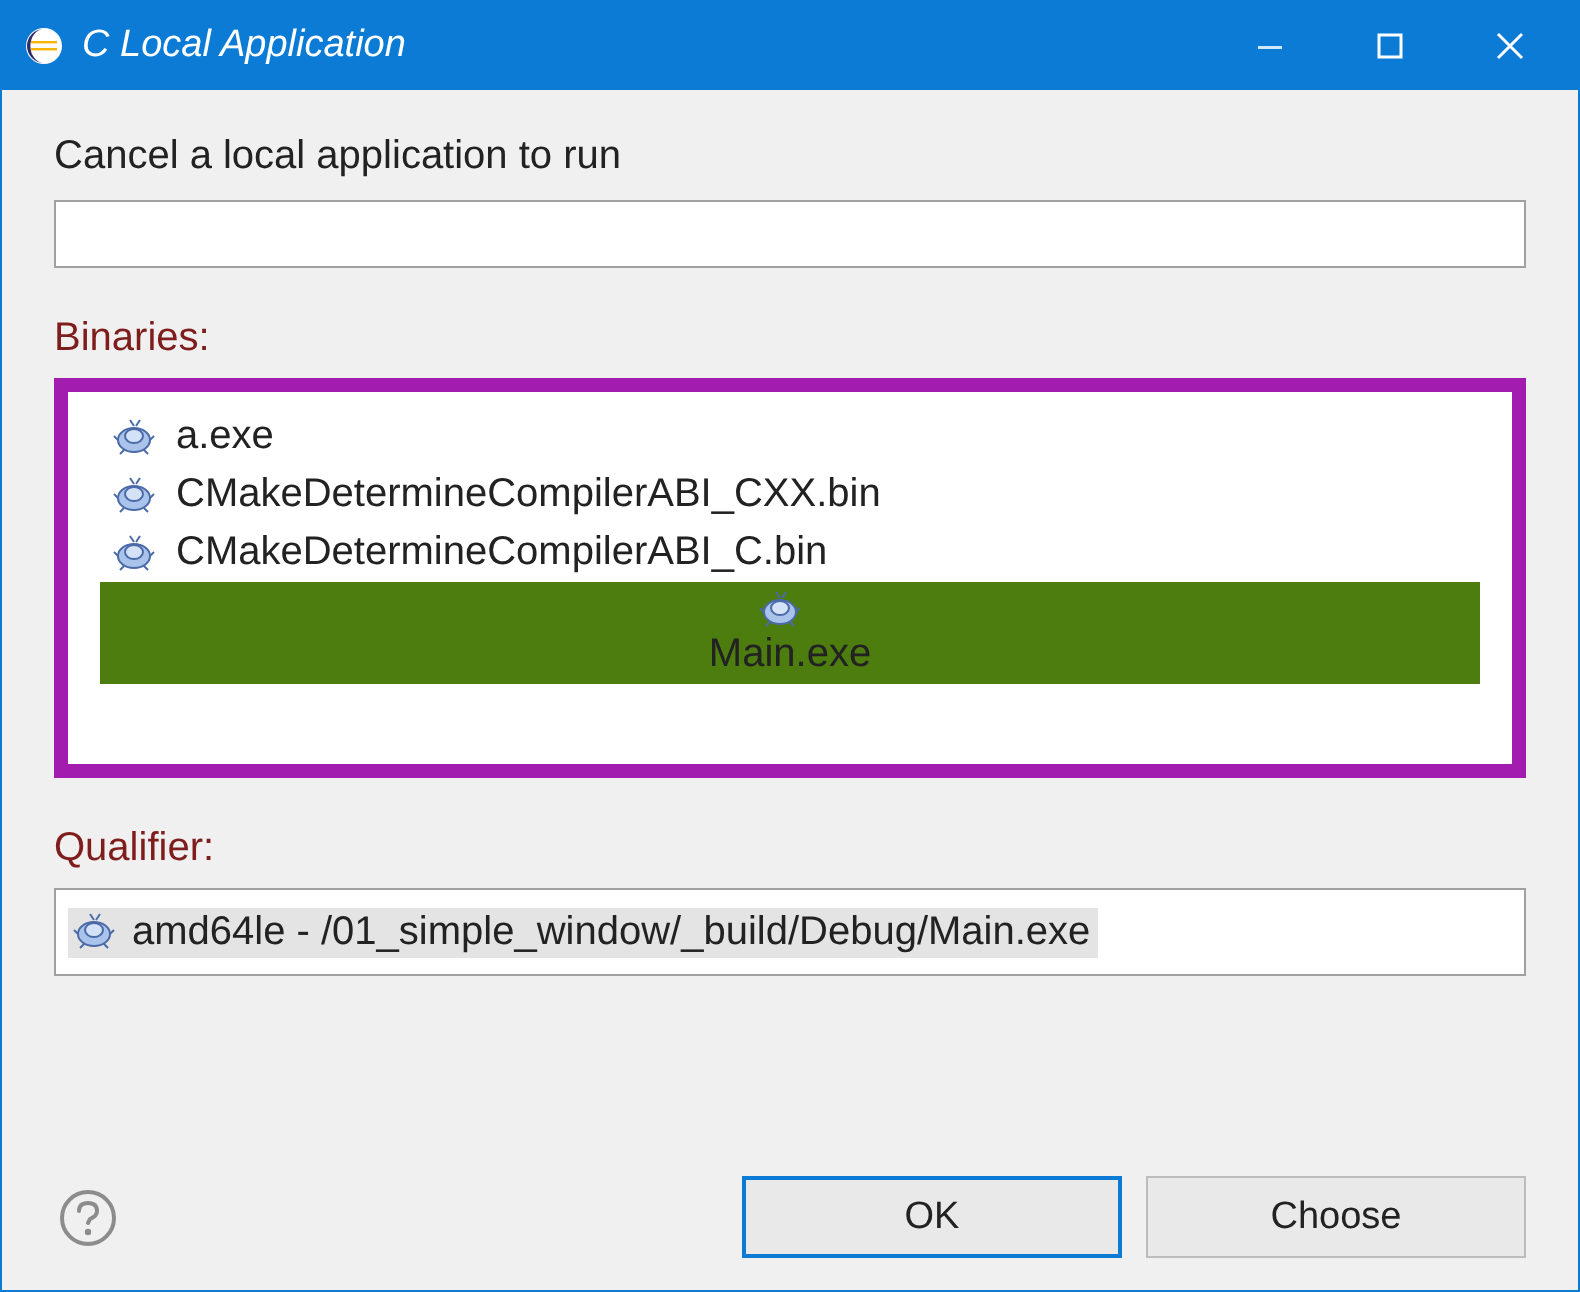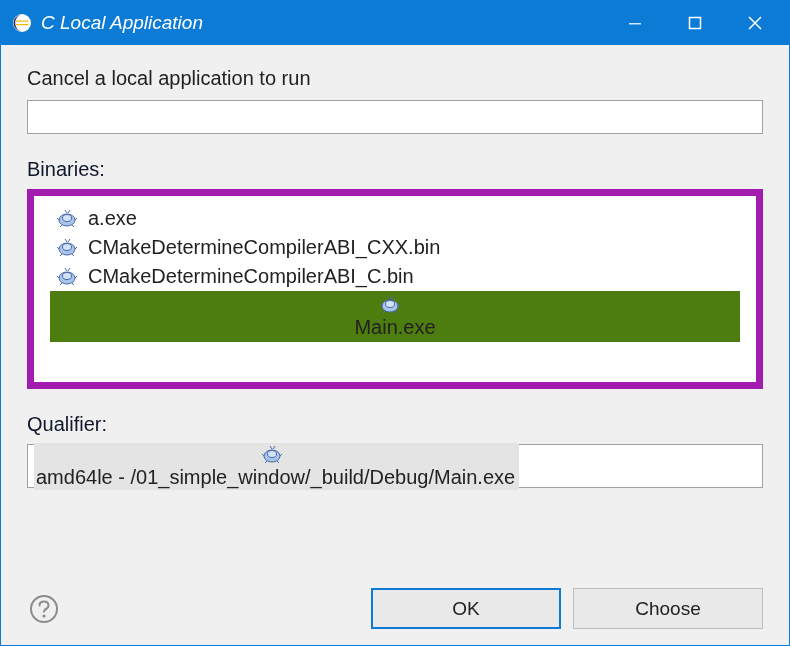--- a/index.html
+++ b/index.html
@@ -60,21 +60,21 @@
     width: 100%;
     height: 34px;
     border: 1px solid #a0a0a0;
     background: #fff;
     font-size: 18px;
     padding: 4px 8px;
     color: #222;
   }
   .section-label {
     font-size: 20px;
-    color: #0f172a;
+    color: #7f1d1d;
     margin-top: 24px;
     margin-bottom: 8px;
   }
   .binaries-list {
     border: 7px solid #a21caf;
     background: #fff;
     padding: 8px 16px;
     height: 200px;
     overflow: auto;
   }
@@ -103,21 +103,20 @@
     display: flex;
     align-items: center;
   }
   .qualifier-item {
     display: flex;
     align-items: center;
     font-size: 20px;
     color: #222;
     background: #e4e4e4;
     padding: 1px 4px 1px 2px;
-    flex-direction: column;
   }
   .qualifier-item .icon {
     width: 22px; height: 22px;
     margin-right: 8px;
     flex: 0 0 auto;
   }
   .footer {
     margin-top: auto;
     display: flex;
     align-items: center;

